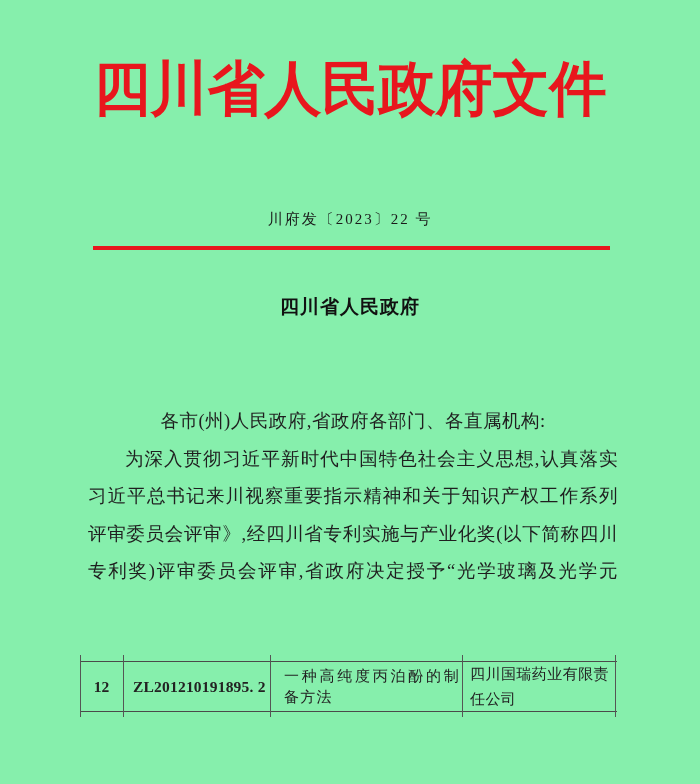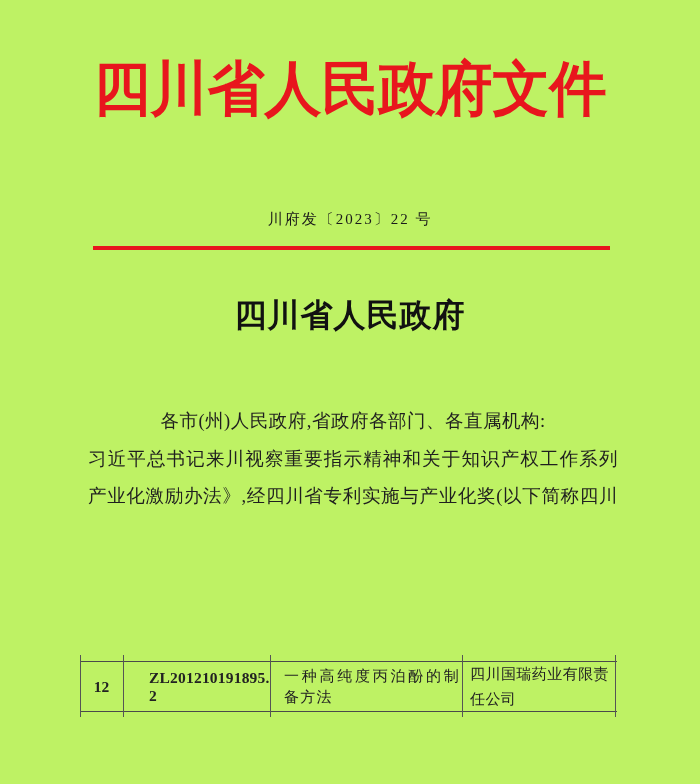--- a/index.html
+++ b/index.html
@@ -4,21 +4,21 @@
 <style>
   html, body {
     margin: 0;
     padding: 0;
     background: #ffffff;
   }
   .page {
     position: relative;
     width: 700px;
     height: 784px;
-    background: #bef264;
+    background: #86efac;
     overflow: hidden;
     font-family: "Liberation Serif", "DejaVu Serif", serif;
     color: #1f1f1f;
   }
   .red-header {
     position: absolute;
     top: 54px;
     left: 0;
     width: 700px;
     text-align: center;
@@ -48,21 +48,21 @@
     width: 517px;
     height: 4px;
     background: #e8161d;
   }
   .title-1 {
     position: absolute;
     top: 294px;
     left: 0;
     width: 700px;
     text-align: center;
-    font-size: 32px;
+    font-size: 19px;
     font-weight: bold;
     letter-spacing: 1px;
     color: #111;
     white-space: nowrap;
   }
   .title-2 {
     position: absolute;
     top: 339px;
     left: 0;
     width: 700px;
@@ -131,21 +131,21 @@
     box-sizing: border-box;
   }
   .cell-index {
     left: 0; width: 43px;
     justify-content: center;
     font-weight: bold;
     text-align: center;
   }
   .cell-patent-no {
     left: 43px; width: 147px;
-    padding-left: 26px;
+    padding-left: 10px;
     font-weight: bold;
     letter-spacing: 0.2px;
   }
   .cell-patent-name {
     left: 190px; width: 192px;
     padding: 0 8px;
     font-size: 15px;
     line-height: 21px;
     letter-spacing: 1.2px;
     text-align: justify;
@@ -175,22 +175,24 @@
 
   <div class="doc-number">川府发〔2023〕22 号</div>
 
   <div class="red-rule"></div>
 
   <div class="title-1">四川省人民政府</div>
 
 
   <div class="body-block">
     <div class="body-line">各市(州)人民政府,省政府各部门、各直属机构:</div>
+    <div class="body-line justified" style="text-indent: 2em;">为深入贯彻习近平新时代中国特色社会主义思想,认真落实</div>
     <div class="body-line justified">习近平总书记来川视察重要指示精神和关于知识产权工作系列重</div>
-    <div class="body-line justified">产业化激励办法》,经四川省专利实施与产业化奖(以下简称四川</div>
+    <div class="body-line justified">评审委员会评审》,经四川省专利实施与产业化奖(以下简称四川</div>
+    <div class="body-line justified">专利奖)评审委员会评审,省政府决定授予“光学玻璃及光学元</div>
   </div>
 
   <div class="award-table">
     <div class="t-hline top"></div>
     <div class="t-hline bottom"></div>
     <div class="t-vline" style="left:0;"></div>
     <div class="t-vline" style="left:43px;"></div>
     <div class="t-vline" style="left:190px;"></div>
     <div class="t-vline" style="left:382px;"></div>
     <div class="t-vline" style="left:535.4px;"></div>

